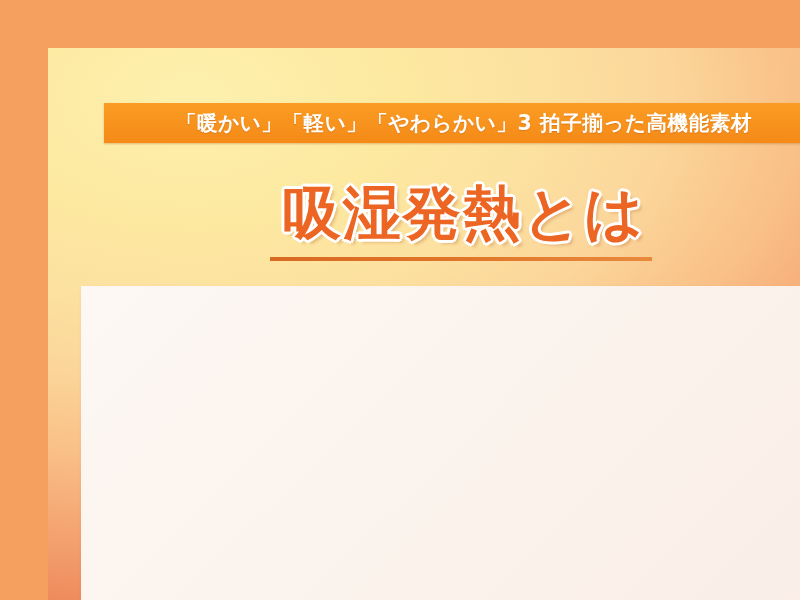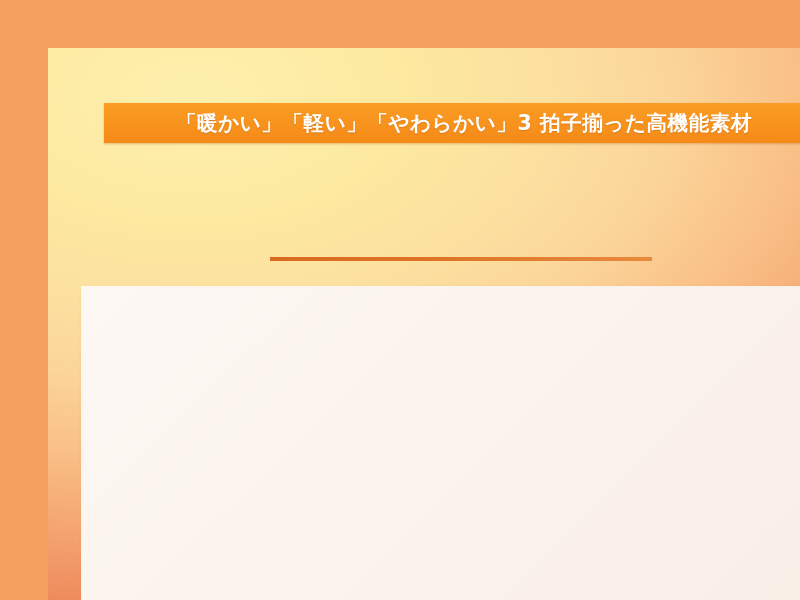--- a/index.html
+++ b/index.html
@@ -120,20 +120,21 @@
 </head>
 <body>
 
 <div id="poster">
 
   <div id="banner">
     <span id="banner-text">「暖かい」「軽い」「やわらかい」3 拍子揃った高機能素材</span>
   </div>
 
   <div id="title-block">
+    <span id="title-text">吸湿発熱とは</span>
     <div id="title-underline"></div>
   </div>
 
   <div id="content-card">
     <div class="para" id="para-1"></div>
     <div class="para" id="para-2"></div>
   </div>
 
 </div>
 

